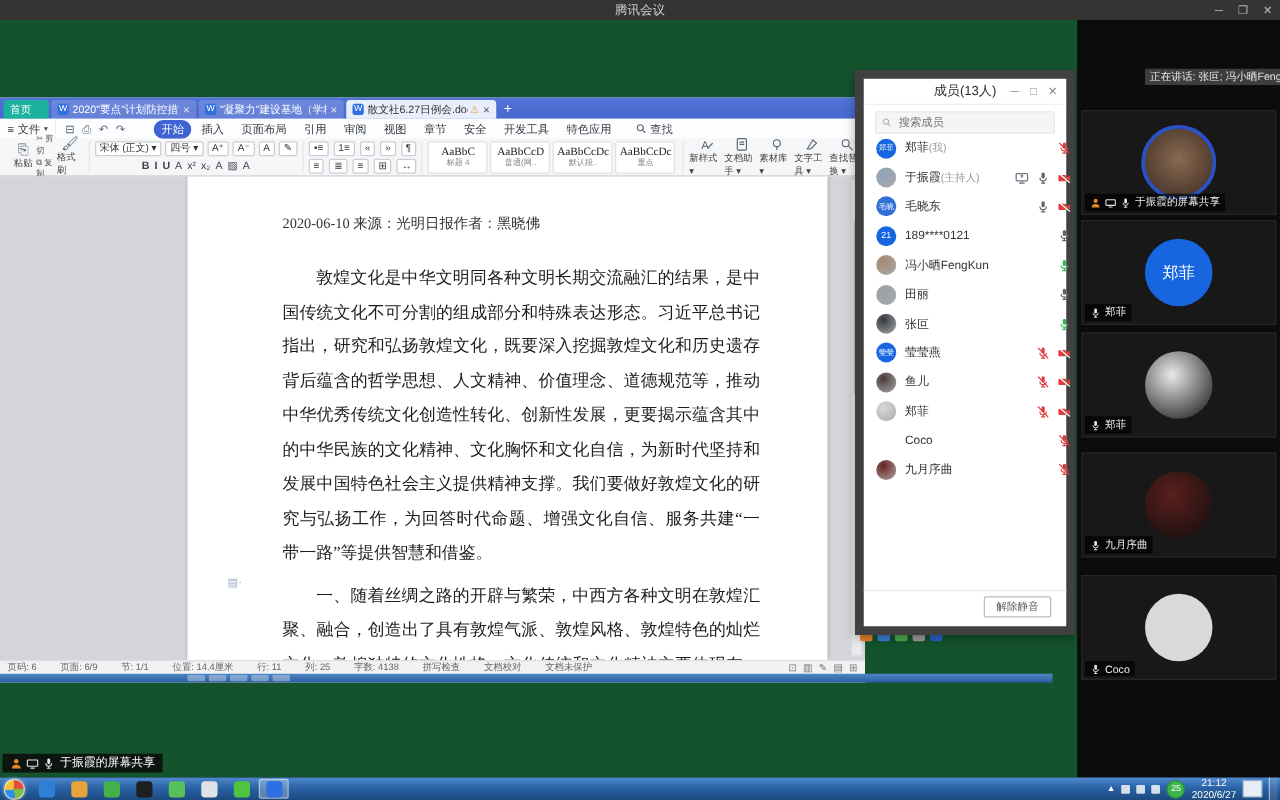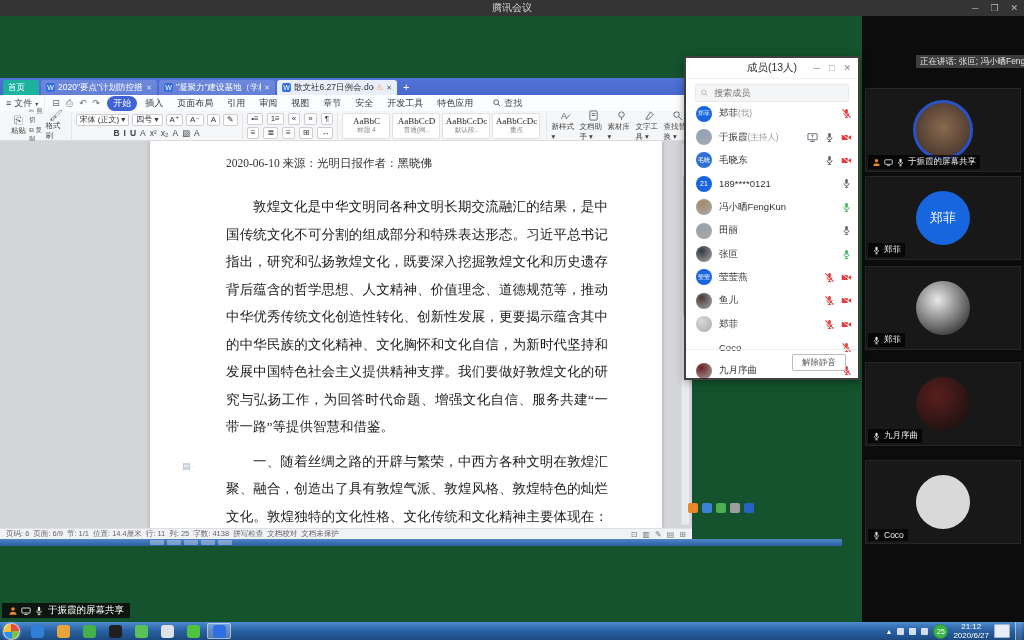--- a/index.html
+++ b/index.html
@@ -24,21 +24,21 @@
   .wtab .wicon{width:9px;height:9px;background:#2f6fe0;color:#fff;font-size:7px;line-height:9px;
     text-align:center;border-radius:2px;margin-right:3px;flex:none;}
   .wtab .tlabel{flex:1;overflow:hidden;white-space:nowrap;}
   .wtab .tclose{margin-left:3px;font-size:7px;opacity:.8;}
   .warn{color:#e8a33d;font-size:8px;margin-left:2px;}
   .newtab{color:#fff;font-size:11px;margin-left:4px;line-height:15px;}
   .wps-menubar{position:absolute;left:0;top:17px;width:692px;height:16px;background:#fcfdfe;
     border-bottom:1px solid #e7e9ec;display:flex;align-items:center;font-size:9px;color:#3c4043;}
   .filemenu{display:flex;align-items:center;gap:3px;padding:0 6px;border-right:1px solid #eceef1;height:100%;}
   .quickicons{display:flex;gap:6px;padding:0 7px;color:#5f6875;font-size:9px;}
-  .rtabs{display:flex;align-items:center;gap:2px;margin-left:0;}
+  .rtabs{display:flex;align-items:center;gap:2px;margin-left:16px;}
   .rtab{padding:1px 6px;border-radius:8px;color:#34383d;}
   .rtab.on{background:#3f63d2;color:#fff;}
   .menusearch{margin-left:14px;display:flex;align-items:center;gap:3px;color:#4a4e55;}
   
   .wps-ribbon{position:absolute;left:0;top:33px;width:692px;height:30px;background:#f5f6f8;
     border-bottom:1px solid #d9dbdf;display:flex;align-items:center;padding:0 4px;box-sizing:border-box;}
   .rgroup{display:flex;align-items:center;height:26px;padding:0 4px;border-right:1px solid #e4e6ea;}
   .bigbtn{display:flex;flex-direction:column;align-items:center;justify-content:center;width:26px;font-size:7.5px;color:#444;}
   .bigbtn .g{font-size:11px;color:#5b6370;line-height:11px;}
   .minicol{display:flex;flex-direction:column;justify-content:center;gap:1px;font-size:6.5px;color:#555;}
@@ -54,45 +54,45 @@
   .stylecell .cap{font-size:6.5px;color:#888;white-space:nowrap;overflow:hidden;max-width:44px;}
   .toolbtn{display:flex;flex-direction:column;align-items:center;justify-content:center;
     min-width:28px;font-size:7.5px;color:#444;gap:1px;}
   .toolbtn .tg{width:11px;height:11px;}
   
   .wps-doc{position:absolute;left:0;top:63px;width:692px;height:387px;background:#d4d5d8;overflow:hidden;}
   .page{position:absolute;left:150px;top:0;width:512px;height:387px;background:#fff;
     box-shadow:0 0 4px rgba(0,0,0,.25);padding:8px 54px 0 76px;box-sizing:border-box;overflow:hidden;
     font-family:"Liberation Serif","DejaVu Serif",serif;}
   .doc-title{font-size:17px;color:#111;text-align:center;margin:4px 0 0;font-weight:600;letter-spacing:1px;}
-  .doc-byline{font-size:11.5px;color:#333;margin-top:7px;}
+  .doc-byline{font-size:11.5px;color:#333;margin-top:22px;}
   .doc-body{margin-top:22px;}
   .doc-para{font-size:13.5px;line-height:27.5px;color:#1c1c1c;text-align:justify;text-indent:2em;margin:0 0 7px;}
   .margin-marker{position:absolute;left:32px;top:320px;font-size:9px;color:#9fb0c8;}
   .vscroll{position:absolute;right:2px;top:2px;width:9px;height:382px;background:#e9eaec;border:1px solid #dcdde0;box-sizing:border-box;}
   .vthumb{position:absolute;left:1px;top:32px;width:5px;height:140px;background:#c2c4c8;border-radius:2px;}
   
   .wps-status{position:absolute;left:0;top:450px;width:692px;height:11px;background:#f1f2f4;
     border-top:1px solid #dddfe3;display:flex;align-items:center;font-size:7.5px;color:#666;
     padding:0 6px;box-sizing:border-box;justify-content:space-between;}
-  #status-left{display:flex;gap:4px;white-space:nowrap;}
+  #status-left{display:flex;gap:19px;white-space:nowrap;}
   #status-right{display:flex;gap:5px;color:#777;font-size:8px;}
   
   .presenter-taskbar{position:absolute;left:0;top:461px;width:692px;height:7px;
     background:linear-gradient(#4e86c6,#2a5d9e);display:flex;gap:3px;align-items:center;padding-left:150px;}
   .ptb-ic{width:14px;height:5px;border-radius:1px;background:rgba(255,255,255,.35);}
   
   #presenter-tray{position:absolute;left:688px;top:487px;display:flex;gap:4px;z-index:1;}
   #presenter-tray .tray-dot{width:10px;height:10px;border-radius:2px;}
   
   #speaking-badge{position:absolute;left:916px;top:55px;width:108px;height:13px;background:#3d3d3d;
     color:#e6e6e6;font-size:8.5px;line-height:13px;padding:0 4px;white-space:nowrap;overflow:hidden;z-index:6;}
   
-  #members-panel{position:absolute;left:684px;top:56px;width:176px;height:324px;background:#fff;
-    border:2px solid #404040;box-sizing:border-box;z-index:5;box-shadow:0 2px 8px rgba(0,0,0,.35);}
+  #members-panel{position:absolute;left:684px;top:56px;width:176px;height:452px;background:#fff;
+    border:7px solid #404040;box-sizing:border-box;z-index:5;box-shadow:0 2px 8px rgba(0,0,0,.35);}
   .panel-header{position:relative;height:20px;border-bottom:1px solid #f0f0f0;display:flex;align-items:center;justify-content:center;}
   .panel-title{font-size:10.5px;color:#2b2b2b;}
   .panel-ctrls{position:absolute;right:7px;top:0;height:20px;display:flex;gap:9px;align-items:center;color:#8a8a8a;font-size:9px;}
   .search-wrap{margin:5px 9px;height:16px;background:#f4f5f6;border:1px solid #e8e8e8;border-radius:2px;
     display:flex;align-items:center;padding:0 5px;gap:4px;}
   .search-wrap input{border:0;outline:0;background:transparent;font-size:9px;color:#333;width:100%;
     font-family:"Liberation Sans","DejaVu Sans",sans-serif;}
   #member-list{position:absolute;left:0;top:44px;width:174px;}
   .mrow{height:23.4px;display:flex;align-items:center;padding:0 8px 0 10px;box-sizing:border-box;gap:7px;}
   .avatar{width:16px;height:16px;border-radius:50%;flex:none;display:flex;align-items:center;justify-content:center;

